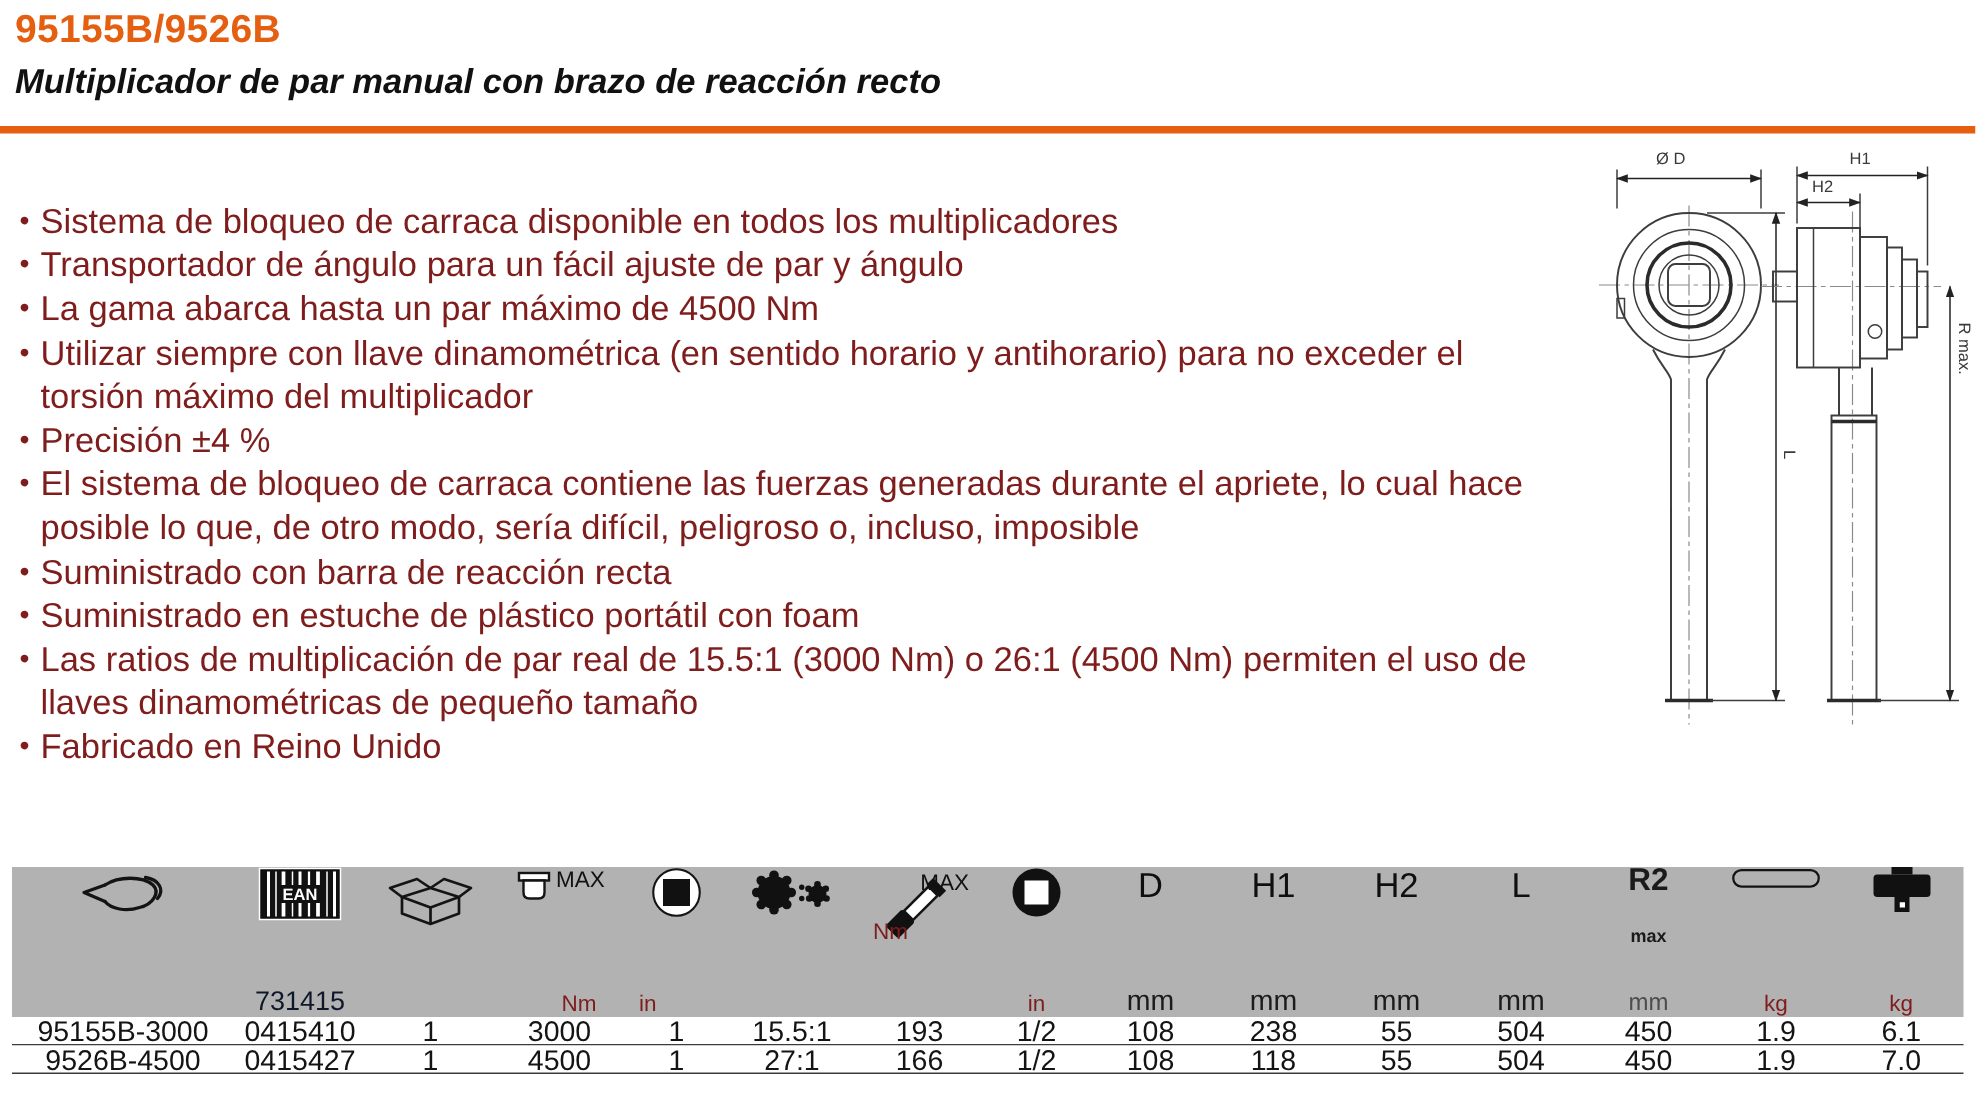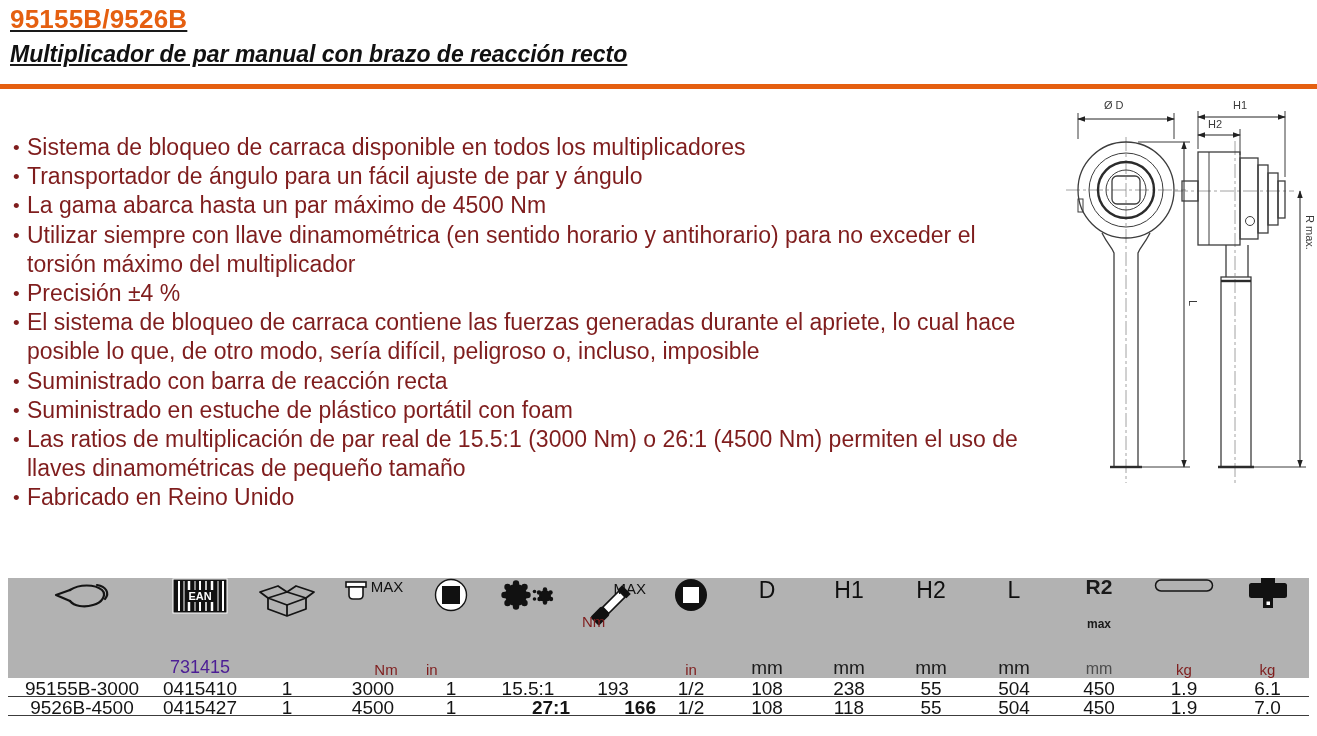--- a/index.html
+++ b/index.html
@@ -2,21 +2,21 @@
 <html><head>
 <meta charset="utf-8">
 <style>
   * { box-sizing: border-box; margin: 0; padding: 0; }
   html,body { width:1317px; height:736px; background:#fff; overflow:hidden; }
   body { font-family:"Liberation Sans", sans-serif; color:#1a1a1a; position:relative; }
 
   .page { position:absolute; inset:0; width:1317px; height:736px; background:#fff; }
 
   
-  .hdr { position:absolute; left:10px; top:4px;text-decoration:underline; }
+  .hdr { position:absolute; left:10px; top:4px; }
   .title { font-size:26px; font-weight:bold; color:#e55f10; letter-spacing:.2px; }
   .subtitle { font-size:23px; font-weight:bold; font-style:italic; margin-top:6px; color:#111; }
   .rule { position:absolute; left:0; top:84px; width:1317px; height:5px; background:#e55f10; }
 
   
   .bullets { position:absolute; left:10px; top:133px; width:1015px; list-style:none; }
   .bullets li { position:relative; padding-left:17px; font-size:23px; line-height:29.2px; color:#7f1d1d; }
   .bullets li::before { content:"\2022"; position:absolute; left:3px; top:0; font-size:19px; }
 
   
@@ -28,29 +28,29 @@
   .cl  { stroke:#8a8a8a; stroke-width:.8; fill:none; stroke-dasharray:14 3 3 3; }
   .dim { stroke:#222; stroke-width:1; fill:none; }
 
   
   .tbl { position:absolute; left:8px; top:578px; width:1301px; }
   .gridrow { display:grid; grid-template-columns:148px 88px 86px 86px 70px 84px 86px 70px 82px 82px 82px 84px 86px 84px 1fr; }
   .thead { background:#b2b2b2; height:100px; }
   .hcell { display:flex; flex-direction:column; align-items:center; justify-content:space-between; position:relative; }
   .drow { height:19px; border-bottom:1.5px solid #3c3c3c; background:#fff; align-items:center; }
   .dcell { text-align:center; font-size:19px; color:#141414; }
-  .bold  { font-weight:bold;text-align:right; }
+  .bold  { font-weight:normal; }
 
   .biglab { font-size:23px; color:#0f0f0f; line-height:24px; }
   .mmlab  { font-size:19px; color:#1c1c1c; line-height:21px; }
   .r2 { font-size:21px; font-weight:bold; line-height:18px; }
   .r2sub { font-size:12px; font-weight:bold; line-height:11px; }
   .r2mm { font-size:16px; color:#4d4d4d; margin-top:8px; }
   .unit-sm { font-size:15px; color:#7f1d1d; }
-  .eannum { font-size:18px; margin-top:16px; color:#4c1d95; }
+  .eannum { font-size:18px; margin-top:16px; color:#0f172a; }
   .maxlab { font-size:15px; font-weight:normal; color:#111; }
   .bolt-wrap { display:flex; align-items:flex-start; gap:2px; }
   .wrench-wrap { position:relative; width:66px; height:56px; }
   .wrench-wrap .maxlab { position:absolute; right:0; top:2px; }
   .wrench-wrap .nm { position:absolute; left:2px; bottom:4px; }
   .wrench-wrap svg { position:absolute; left:8px; top:6px; }
 </style>
 </head>
 <body>
 

